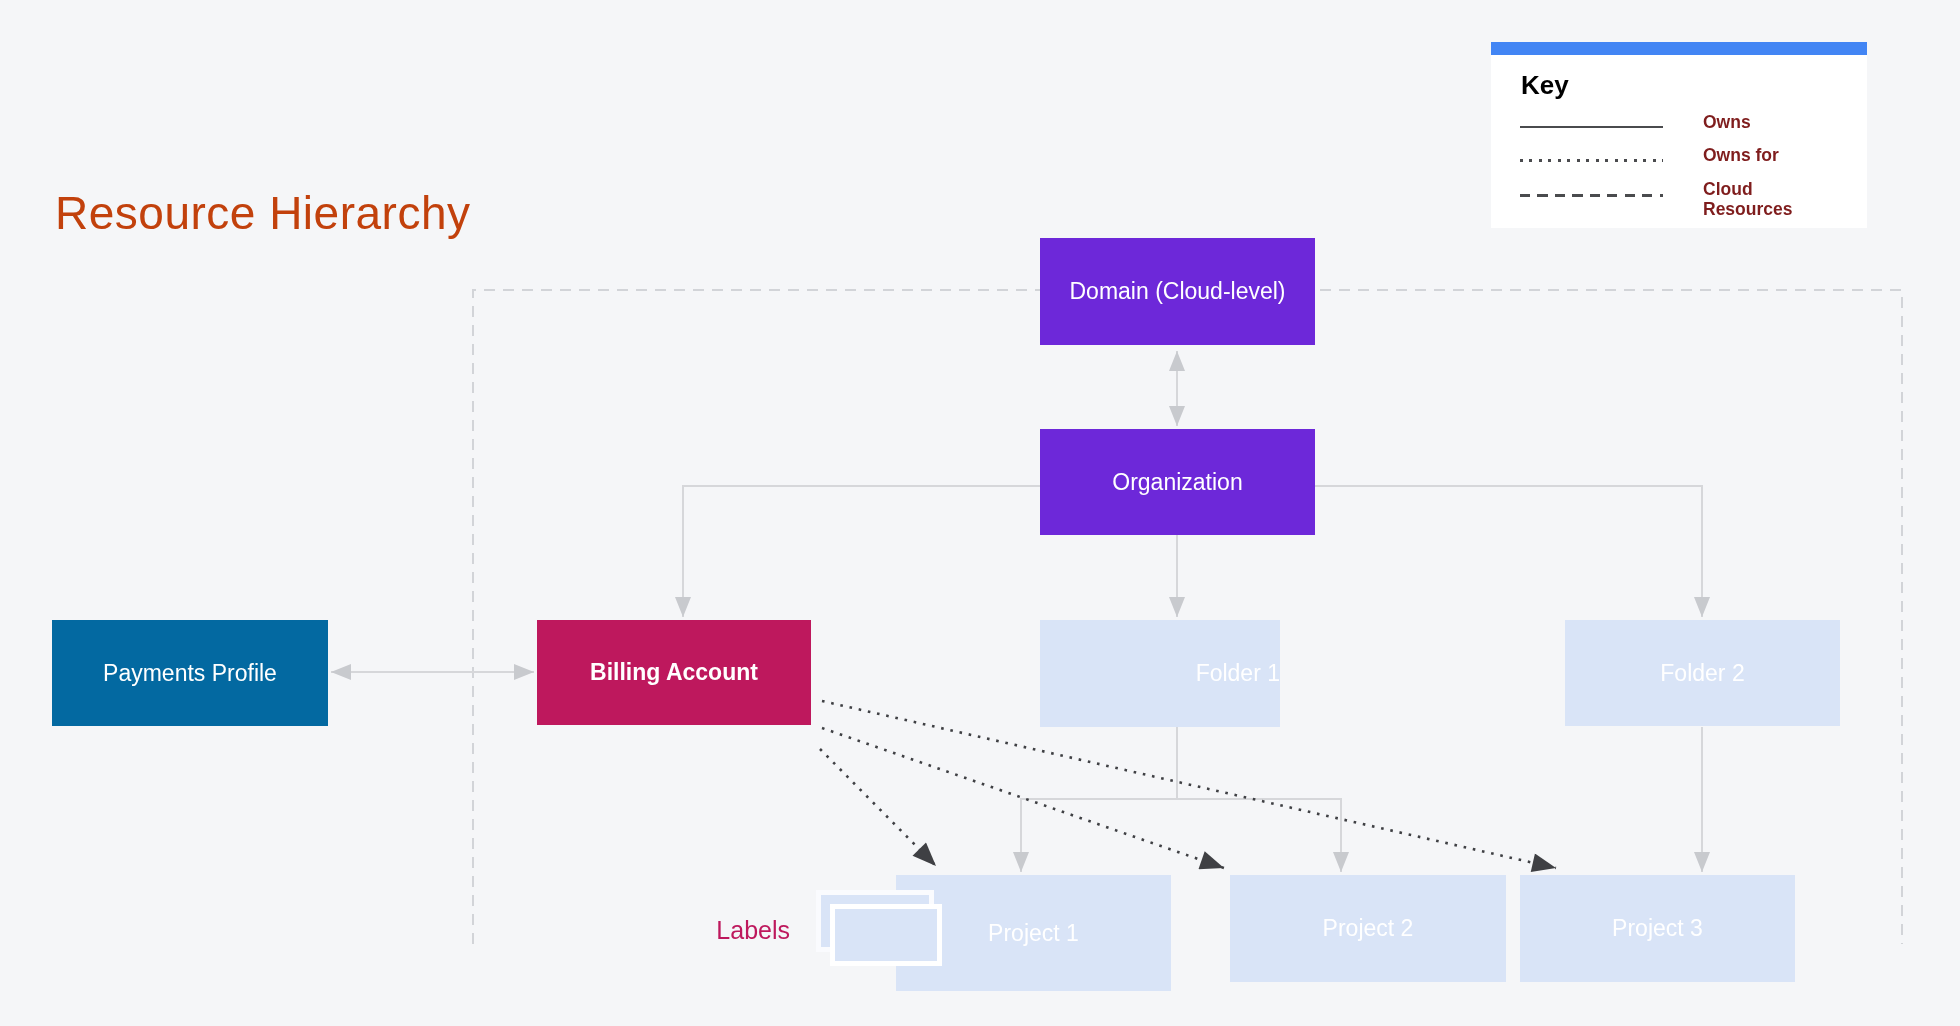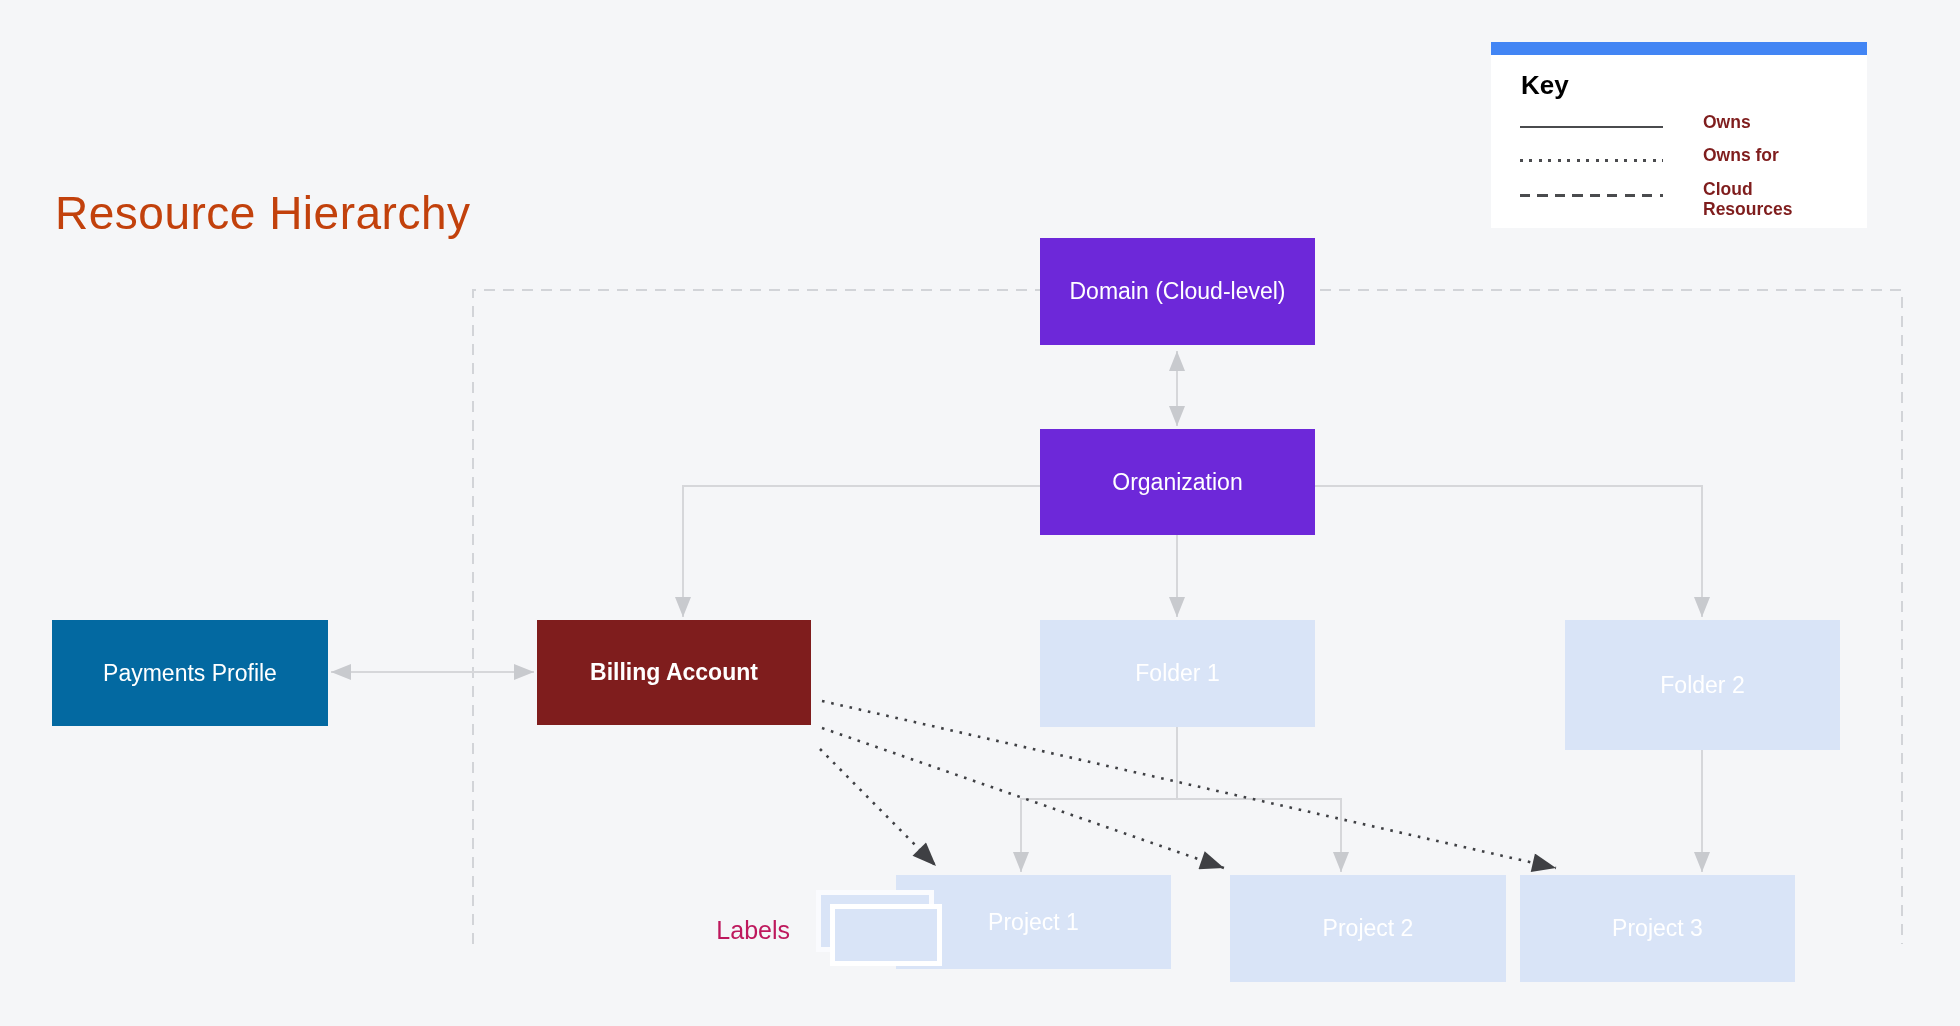--- a/index.html
+++ b/index.html
@@ -40,29 +40,29 @@
   .key-label.l1{top:71px;}
   .key-label.l2{top:104px;}
   .key-label.l3{top:138px;}
   
   .node{
     position:absolute;display:flex;align-items:center;justify-content:center;
     color:#FFFFFF;font-size:23px;font-weight:400;z-index:2;text-align:center;
   }
   .node.pink{background:#6d28d9;}
   .node.cream{background:#0369a1;}
-  .node.green{background:#7f1d1d;font-weight:700;}
+  .node.green{background:#be185d;font-weight:700;}
   .node.blue{background:#D9E4F7;}
   #node-domain      {left:1040px;top:238px;width:275px;height:107px;}
   #node-organization{left:1040px;top:429px;width:275px;height:106px;}
   #node-payments    {left:52px;  top:620px;width:276px;height:106px;}
   #node-billing     {left:537px; top:620px;width:274px;height:105px;}
-  #node-folder1     {left:1040px;top:620px;width:275px;height:107px;}
-  #node-folder2     {left:1565px;top:620px;width:275px;height:130px;}
-  #node-project1    {left:896px; top:875px;width:275px;height:94px;}
+  #node-folder1     {left:1040px;top:620px;width:240px;height:107px;justify-content:flex-end;}
+  #node-folder2     {left:1565px;top:620px;width:275px;height:106px;}
+  #node-project1    {left:896px; top:875px;width:275px;height:116px;}
   #node-project2    {left:1230px;top:875px;width:276px;height:107px;}
   #node-project3    {left:1520px;top:875px;width:275px;height:107px;}
   
   .labels-text{
     position:absolute;left:690px;top:916px;width:100px;text-align:right;
     font-size:25px;color:#be185d;z-index:3;
   }
   .label-card{
     position:absolute;background:#D9E4F7;border:5px solid #FFFFFF;z-index:3;
     box-sizing:border-box;

